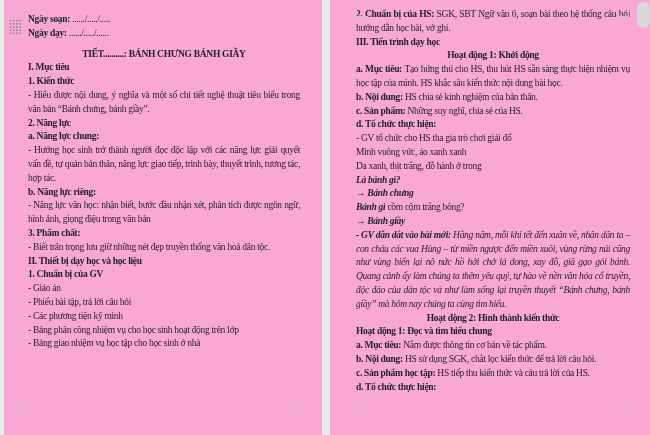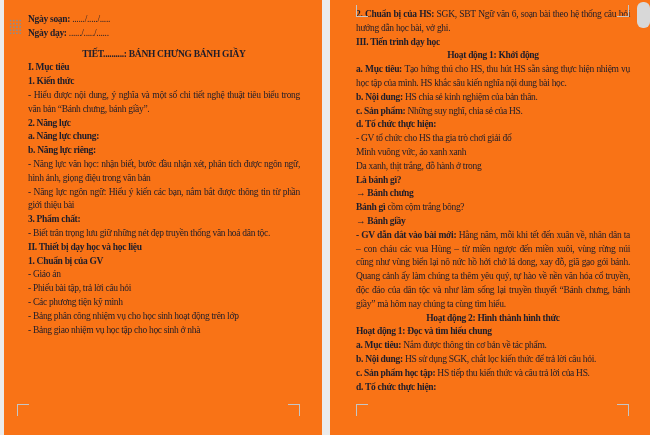--- a/index.html
+++ b/index.html
@@ -1,34 +1,34 @@
 <!DOCTYPE html>
 <html><head>
 <meta charset="utf-8">
 <style>
   html,body{margin:0;padding:0;}
   body{
     width:650px;height:435px;overflow:hidden;position:relative;
     background:#ebebeb;
     font-family:"Liberation Serif","DejaVu Serif",serif;
   }
-  .page{position:absolute;top:0;bottom:0;background:#f97316;}
+  .page{position:absolute;top:0;bottom:0;background:#f9a8d4;}
   .page-left{left:4px;width:318px;}
   .page-right{left:330px;width:320px;padding-left:29px;}
   .content{
     position:absolute;color:#1d1d2b;font-size:9.5px;line-height:13.8px;
     letter-spacing:-0.3px;
   }
   .content-left{left:24px;top:13px;width:272px;}
   .content-right{left:26px;top:8px;width:274px;}
   p.para{margin:0;text-align:justify;}
   p.para.center{text-align:center;}
   p.para.gap{margin-top:7px;}
   .b{font-weight:bold;}
-  .i{}
+  .i{font-style:italic;}
   
   .drag-handle{
     position:absolute;left:9px;top:19px;width:13px;height:15px;
     background-image:radial-gradient(circle,#8c8c8c 0.9px,rgba(0,0,0,0) 1.1px);
     background-size:3.2px 3.2px;
   }
   
   .crop{position:absolute;width:11px;height:11px;border:0 solid #c5c5c5;}
   .crop.rp-tl{left:356px;top:5px;border-left-width:1px;border-bottom-width:1px;}
   .crop.rp-tr{left:617px;top:5px;border-right-width:1px;border-bottom-width:1px;}
@@ -48,53 +48,53 @@
 <div class="page page-left">
   <div class="content content-left" id="left-content">
       <p class="para"><span class="b ">Ngày soạn: </span><span class="">....../...../.....</span></p>
       <p class="para"><span class="b ">Ngày dạy: </span><span class="">....../...../......</span></p>
       <p class="para center gap"><span class="b ">TIẾT..........: BÁNH CHƯNG BÁNH GIẦY</span></p>
       <p class="para"><span class="b ">I. Mục tiêu</span></p>
       <p class="para"><span class="b ">1. Kiến thức</span></p>
       <p class="para"><span class="">- Hiểu được nội dung, ý nghĩa và một số chi tiết nghệ thuật tiêu biểu trong văn bản “Bánh chưng, bánh giầy”.</span></p>
       <p class="para"><span class="b ">2. Năng lực</span></p>
       <p class="para"><span class="b ">a. Năng lực chung:</span></p>
+      <p class="para"><span class="">- Hướng học sinh trở thành người đọc độc lập với các năng lực giải quyết vấn đề, tự quản bản thân, năng lực giao tiếp, trình bày, thuyết trình, tương tác, hợp tác.</span></p>
       <p class="para"><span class="b ">b. Năng lực riêng:</span></p>
       <p class="para"><span class="">- Năng lực văn học: nhận biết, bước đầu nhận xét, phân tích được ngôn ngữ, hình ảnh, giọng điệu trong văn bản</span></p>
-      <p class="para"><span class="">- Năng lực ngôn ngữ: Hiểu ý kiến các bạn, nắm bắt được thông tin từ phần giới thiệu bài</span></p>
       <p class="para"><span class="b ">3. Phẩm chất:</span></p>
       <p class="para"><span class="">- Biết trân trọng lưu giữ những nét đẹp truyền thống văn hoá dân tộc.</span></p>
       <p class="para"><span class="b ">II. Thiết bị dạy học và học liệu</span></p>
       <p class="para"><span class="b ">1. Chuẩn bị của GV</span></p>
       <p class="para"><span class="">- Giáo án</span></p>
       <p class="para"><span class="">- Phiếu bài tập, trả lời câu hỏi</span></p>
       <p class="para"><span class="">- Các phương tiện kỹ mình</span></p>
       <p class="para"><span class="">- Bảng phân công nhiệm vụ cho học sinh hoạt động trên lớp</span></p>
       <p class="para"><span class="">- Bảng giao nhiệm vụ học tập cho học sinh ở nhà</span></p>
     </div>
 </div>
 
 <div class="page page-right">
   <div class="content content-right" id="right-content">
       <p class="para"><span class="b ">2. Chuẩn bị của HS: </span><span class="">SGK, SBT Ngữ văn 6, soạn bài theo hệ thống câu hỏi hướng dẫn học bài, vở ghi.</span></p>
       <p class="para"><span class="b ">III. Tiến trình dạy học</span></p>
       <p class="para center"><span class="b ">Hoạt động 1: Khởi động</span></p>
-      <p class="para"><span class="b ">a. Mục tiêu: </span><span class="">Tạo hứng thú cho HS, thu hút HS sẵn sàng thực hiện nhiệm vụ học tập của mình. HS khắc sâu kiến nghĩa nội dung bài học.</span></p>
+      <p class="para"><span class="b ">a. Mục tiêu: </span><span class="">Tạo hứng thú cho HS, thu hút HS sẵn sàng thực hiện nhiệm vụ học tập của mình. HS khắc sâu kiến thức nội dung bài học.</span></p>
       <p class="para"><span class="b ">b. Nội dung: </span><span class="">HS chia sẻ kinh nghiệm của bản thân.</span></p>
       <p class="para"><span class="b ">c. Sản phẩm: </span><span class="">Những suy nghĩ, chia sẻ của HS.</span></p>
       <p class="para"><span class="b ">d. Tổ chức thực hiện:</span></p>
       <p class="para"><span class="">- GV tổ chức cho HS tha gia trò chơi giải đố</span></p>
       <p class="para"><span class="">Mình vuông vức, áo xanh xanh</span></p>
       <p class="para"><span class="">Da xanh, thịt trắng, đỗ hành ở trong</span></p>
       <p class="para"><span class="b i">Là bánh gì?</span></p>
       <p class="para"><span class="b i">→ Bánh chưng</span></p>
       <p class="para"><span class="b i">Bánh gì </span><span class="">cồm cộm trắng bông?</span></p>
       <p class="para"><span class="b i">→ Bánh giầy</span></p>
       <p class="para"><span class="b i">- GV dẫn dắt vào bài mới: </span><span class="i">Hằng năm, mỗi khi tết đến xuân về, nhân dân ta – con cháu các vua Hùng – từ miền ngược đến miền xuôi, vùng rừng núi cũng như vùng biển lại nô nức hồ hởi chở lá dong, xay đỗ, giã gạo gói bánh. Quang cảnh ấy làm chúng ta thêm yêu quý, tự hào về nền văn hóa cổ truyền, độc đáo của dân tộc và như làm sống lại truyền thuyết “Bánh chưng, bánh giầy” mà hôm nay chúng ta cùng tìm hiểu.</span></p>
-      <p class="para center"><span class="b ">Hoạt động 2: Hình thành hình thức</span></p>
+      <p class="para center"><span class="b ">Hoạt động 2: Hình thành kiến thức</span></p>
       <p class="para"><span class="b ">Hoạt động 1: Đọc và tìm hiểu chung</span></p>
       <p class="para"><span class="b ">a. Mục tiêu: </span><span class="">Nắm được thông tin cơ bản về tác phẩm.</span></p>
       <p class="para"><span class="b ">b. Nội dung: </span><span class="">HS sử dụng SGK, chắt lọc kiến thức để trả lời câu hỏi.</span></p>
       <p class="para"><span class="b ">c. Sản phẩm học tập: </span><span class="">HS tiếp thu kiến thức và câu trả lời của HS.</span></p>
       <p class="para"><span class="b ">d. Tổ chức thực hiện:</span></p>
     </div>
 </div>
 
 <div class="drag-handle"></div>
 <div class="crop rp-tl"></div>

